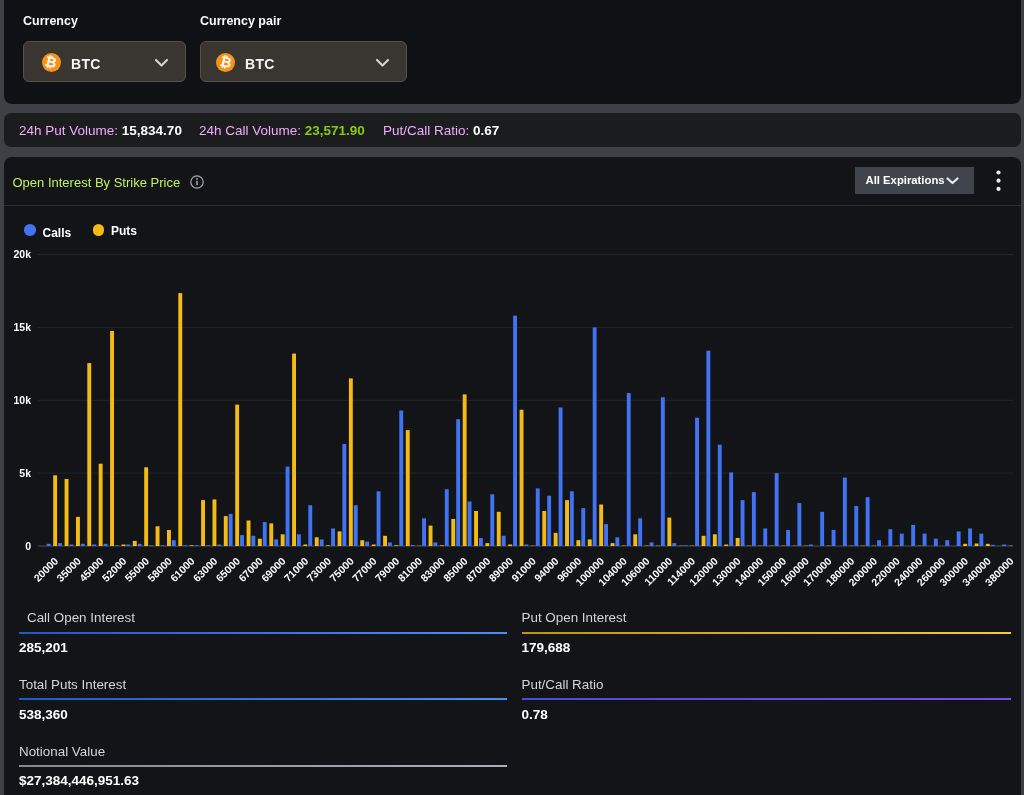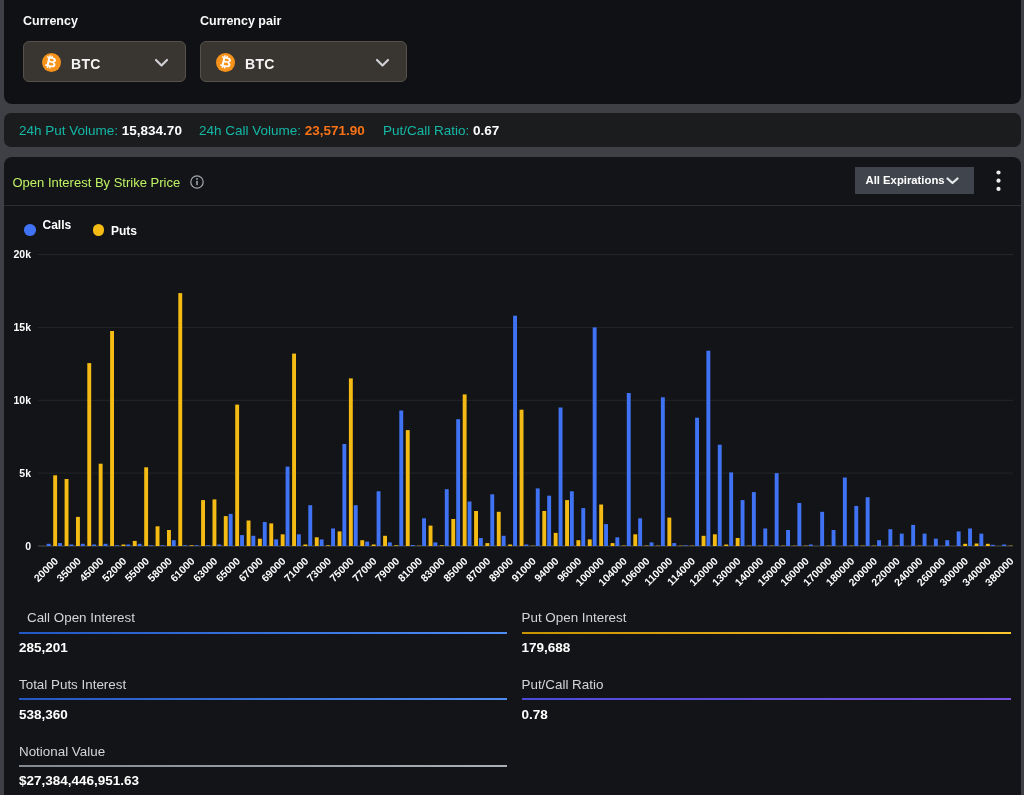--- a/index.html
+++ b/index.html
@@ -4,21 +4,21 @@
 *{margin:0;padding:0;box-sizing:border-box}
 html,body{width:1024px;height:795px;overflow:hidden;background:#3e4045;font-family:"Liberation Sans",sans-serif}
 .abs{position:absolute}
 .panel{position:absolute;left:3.5px;width:1017px;background:#101114;border-radius:8px}
 .sel{position:absolute;top:41px;height:41px;background:#393631;border:1px solid #56524b;border-radius:6px}
 .coin{position:absolute;top:10.5px;width:19px;height:19px;border-radius:50%;background:#f7931a;color:#fff;
  font-weight:bold;font-size:14px;line-height:19.5px;text-align:center}
 .coin>span{display:inline-block;transform:rotate(13deg)}
 .btc{position:absolute;top:12px;font-size:14px;font-weight:bold;color:#f5f5f5;letter-spacing:.3px}
 .lab{position:absolute;top:15px;font-size:12.5px;font-weight:bold;color:#fafafa}
-.glab{color:#14b8a6}
+.glab{color:#f0abfc}
 .sline{position:absolute;height:2px}
 .slab{position:absolute;font-size:13.4px;color:#d3d5d8}
 .sval{position:absolute;font-size:13.5px;font-weight:bold;color:#fff}
 </style></head>
 <body>
 
 <div class="panel" style="top:-10px;height:113.5px">
   <div class="lab" style="left:19.5px;top:24px">Currency</div>
   <div class="lab" style="left:196.5px;top:24px">Currency pair</div>
 </div>
@@ -30,21 +30,21 @@
 <div class="btc" style="left:245px;top:55.5px">BTC</div>
 <svg class="abs" style="left:154px;top:58px" width="15" height="10" viewBox="0 0 15 10">
     <path d="M2 2 L7.5 7.5 L13 2" fill="none" stroke="#cfd1d4" stroke-width="2.2" stroke-linecap="round" stroke-linejoin="round"></path>
   </svg>
 <svg class="abs" style="left:375px;top:58px" width="15" height="10" viewBox="0 0 15 10">
     <path d="M2 2 L7.5 7.5 L13 2" fill="none" stroke="#cfd1d4" stroke-width="2.2" stroke-linecap="round" stroke-linejoin="round"></path>
   </svg>
 
 <div class="panel" style="top:112.5px;height:34px;background:#1b1c1e;border-radius:7px"></div>
 <div class="abs" style="left:19px;top:122.8px;font-size:13.5px;white-space:nowrap"><span class="glab">24h Put Volume: </span><b style="color:#fff">15,834.70</b></div>
-<div class="abs" style="left:199px;top:122.8px;font-size:13.5px;white-space:nowrap"><span class="glab">24h Call Volume: </span><b style="color:#f97316">23,571.90</b></div>
+<div class="abs" style="left:199px;top:122.8px;font-size:13.5px;white-space:nowrap"><span class="glab">24h Call Volume: </span><b style="color:#84cc16">23,571.90</b></div>
 <div class="abs" style="left:383px;top:122.8px;font-size:13.5px;white-space:nowrap"><span class="glab">Put/Call Ratio: </span><b style="color:#fff">0.67</b></div>
 
 <div class="panel" style="top:156.5px;height:700px;background:#131417"></div>
 <div class="abs" style="left:12.5px;top:175px;font-size:13px;color:#bef264">Open Interest By Strike Price</div>
 <svg class="abs" style="left:189.5px;top:175px" width="14" height="14" viewBox="0 0 14 14">
  <circle cx="7" cy="7" r="6.2" fill="none" stroke="#a3a8ae" stroke-width="1.2"></circle>
  <circle cx="7" cy="3.9" r="0.9" fill="#a3a8ae"></circle>
  <rect x="6.2" y="5.7" width="1.6" height="4.6" rx="0.8" fill="#a3a8ae"></rect>
 </svg>
 <div class="abs" style="left:855px;top:167px;width:119px;height:26.5px;background:#40444c;border-radius:0;
@@ -54,21 +54,21 @@
     </svg>
 </div>
 <svg class="abs" style="left:993px;top:168px" width="11" height="26" viewBox="0 0 11 26">
  <circle cx="5.5" cy="4.5" r="2.1" fill="#ececec"></circle>
     <circle cx="5.5" cy="12.7" r="2.1" fill="#ececec"></circle>
     <circle cx="5.5" cy="20.9" r="2.1" fill="#ececec"></circle>
 </svg>
 <div class="abs" style="left:3.5px;top:205px;width:1017px;height:1px;background:#2b2d30"></div>
 
 <div class="abs" style="left:24px;top:224px;width:11.5px;height:11.5px;border-radius:50%;background:#4073f3"></div>
-<div class="abs" style="left:42.5px;top:218px;font-size:12px;font-weight:bold;color:#fff">Calls</div>
+<div class="abs" style="left:42.5px;top:226px;font-size:12px;font-weight:bold;color:#fff">Calls</div>
 <div class="abs" style="left:92.5px;top:224px;width:11.5px;height:11.5px;border-radius:50%;background:#f3bb13"></div>
 <div class="abs" style="left:111px;top:223.5px;font-size:12px;font-weight:bold;color:#fff">Puts</div>
 
 <svg class="abs" style="left:0;top:0" width="1024" height="795" viewBox="0 0 1024 795">
 <style>
  .xl{font:600 10.5px "Liberation Sans",sans-serif;fill:#fdfdfd}
  .yl{font:600 10.5px "Liberation Sans",sans-serif;fill:#fdfdfd}
 </style>
 <line x1="38" y1="546.0" x2="1013" y2="546.0" stroke="#3a3b3e" stroke-width="1.5"></line>
     <text x="31" y="549.8" text-anchor="end" class="yl">0</text>

